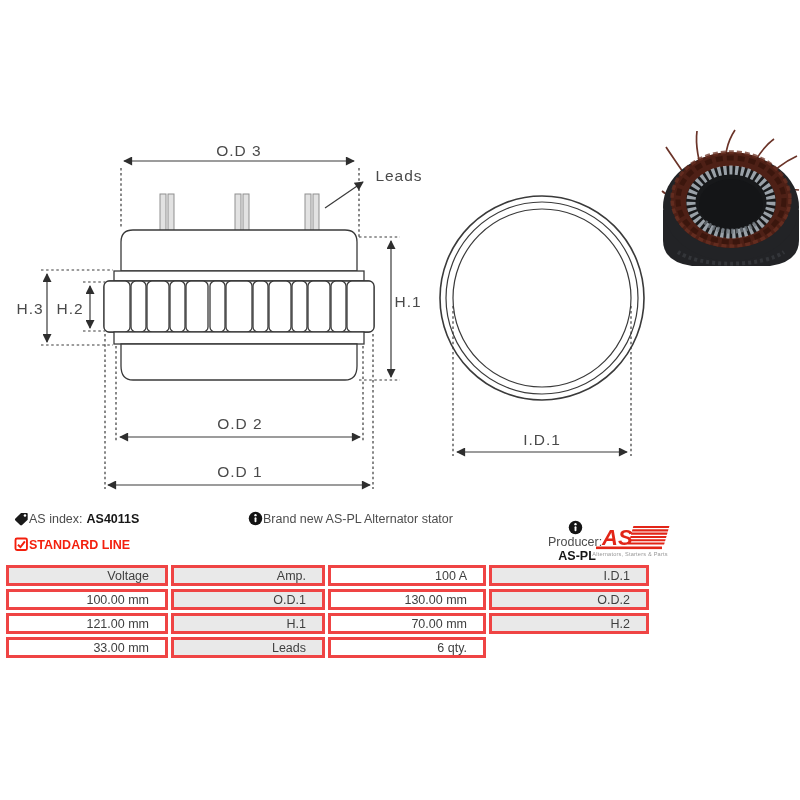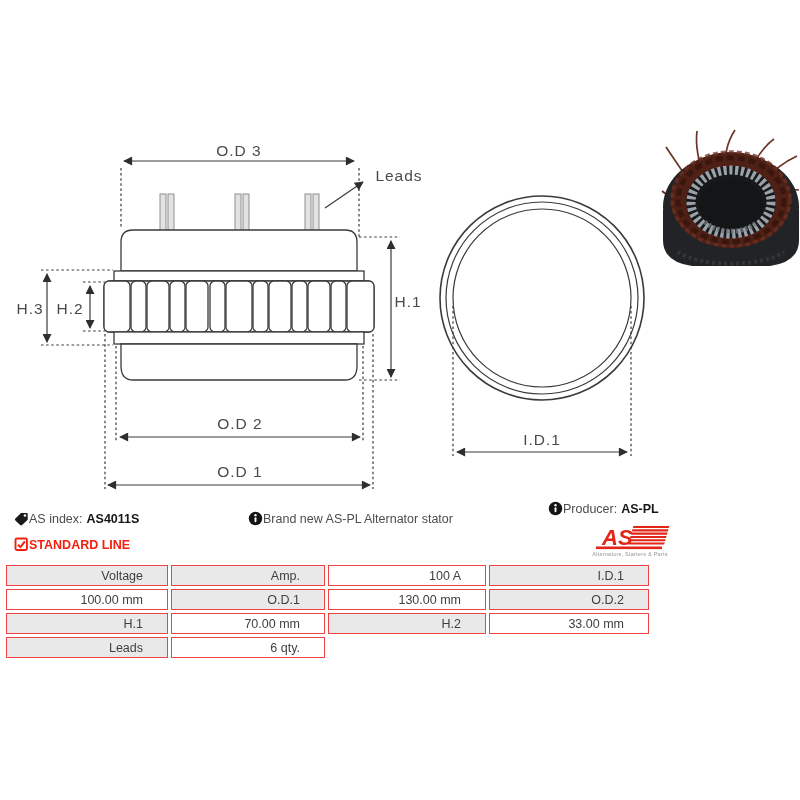--- a/index.html
+++ b/index.html
@@ -16,21 +16,21 @@
              font-size:12.5px;color:#4d4d4d;white-space:nowrap;}
   .meta-item .b{font-weight:bold;color:#161616;margin-left:4px;}
   .meta-item.red{color:#f31f0d;font-weight:bold;}
   .icon{display:inline-block;line-height:0;}
 
   
   .spec-table{position:absolute;left:6px;top:565px;display:grid;
               grid-template-columns:162px 154px 158px 160px;
               grid-auto-rows:21px;gap:3px 3px;}
   .cell{display:flex;align-items:center;justify-content:flex-end;
-        padding-right:24px;border:1px solid #ef4444;font-size:12.5px;color:#3f3f3f;}
+        padding-right:16px;border:3px solid #ef4444;font-size:12.5px;color:#3f3f3f;}
   .cell.lbl{background:#e9e9e9;}
   .cell.val{background:#ffffff;}
 
   .logo-sub{font-size:5.6px;fill:#979797;letter-spacing:.2px;}
 </style>
 </head>
 <body>
 
 <div class="page">
 
@@ -172,21 +172,21 @@
       <svg width="15" height="15" viewBox="0 0 16 16">
           <circle cx="8" cy="8" r="7.2" fill="#141414"></circle>
           <circle cx="8" cy="4.4" r="1.25" fill="#fff"></circle>
           <rect x="7" y="6.6" width="2" height="5.4" rx="1" fill="#fff"></rect>
         </svg>
     </span>
     <span>Brand new AS-PL Alternator stator</span>
   </div>
 
 
-  <div class="meta-item" style="left:548px;top:501px;">
+  <div class="meta-item" style="left:548px;top:520px;flex-direction:column;">
     <span class="icon">
       <svg width="15" height="15" viewBox="0 0 16 16">
           <circle cx="8" cy="8" r="7.2" fill="#141414"></circle>
           <circle cx="8" cy="4.4" r="1.25" fill="#fff"></circle>
           <rect x="7" y="6.6" width="2" height="5.4" rx="1" fill="#fff"></rect>
         </svg>
     </span>
     <span>Producer:</span>
       <span class="b">AS-PL</span>
   </div>
@@ -211,20 +211,21 @@
     <div class="cell lbl">Voltage</div>
     <div class="cell lbl">Amp.</div>
     <div class="cell val">100 A</div>
 
     <div class="cell lbl">I.D.1</div>
     <div class="cell val">100.00 mm</div>
     <div class="cell lbl">O.D.1</div>
     <div class="cell val">130.00 mm</div>
 
     <div class="cell lbl">O.D.2</div>
+    <div class="cell val">121.00 mm</div>
     <div class="cell lbl">H.1</div>
     <div class="cell val">70.00 mm</div>
 
     <div class="cell lbl">H.2</div>
     <div class="cell val">33.00 mm</div>
     <div class="cell lbl">Leads</div>
     <div class="cell val">6 qty.</div>
   </div>
 
 </div>

